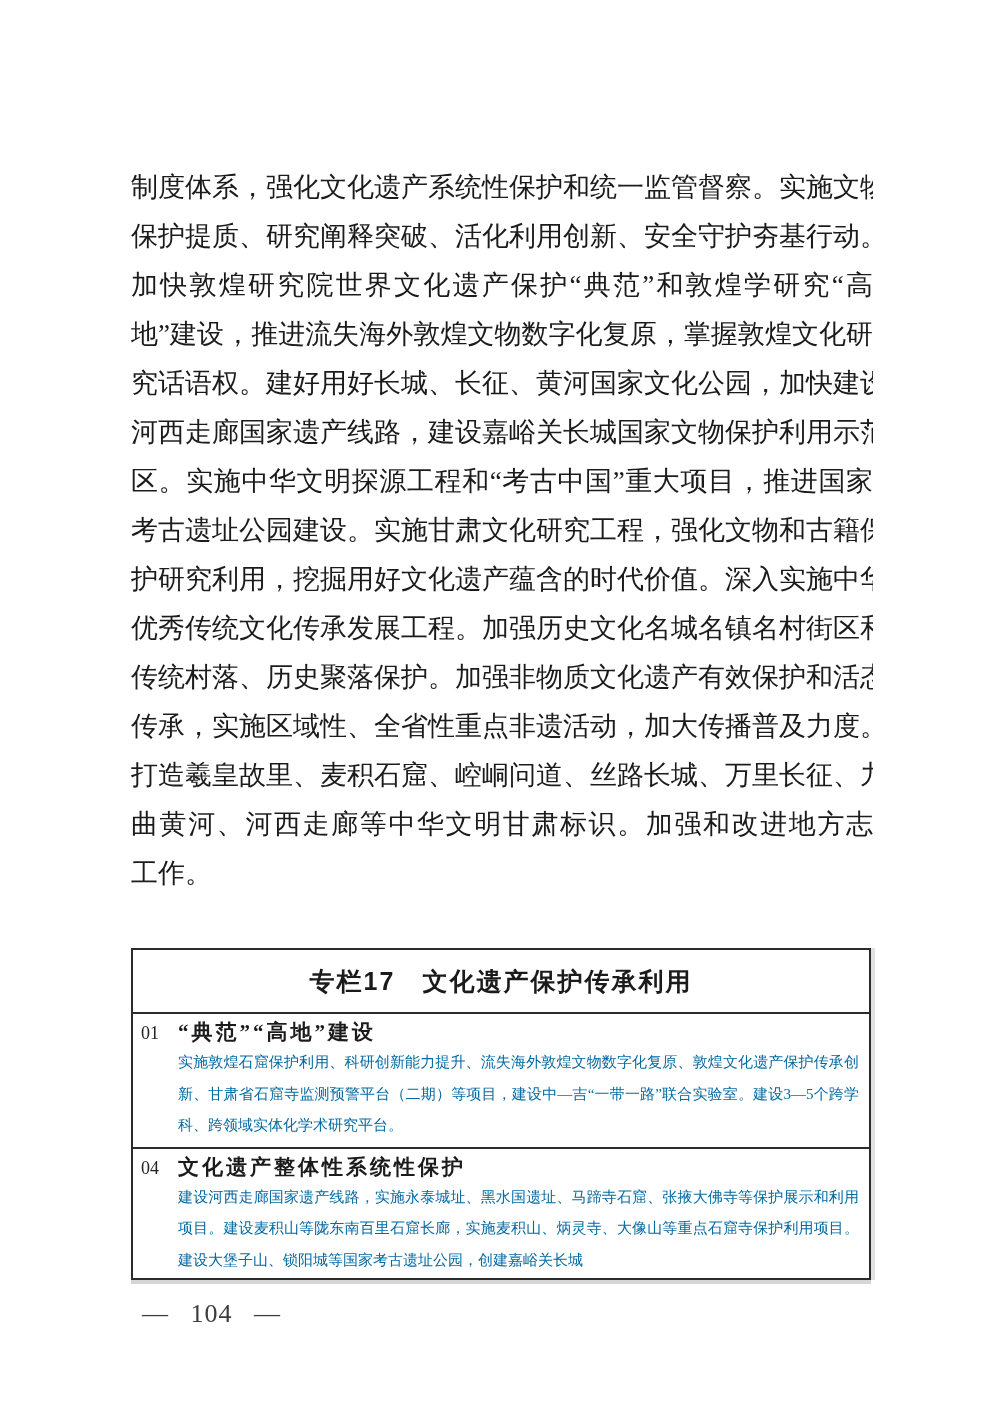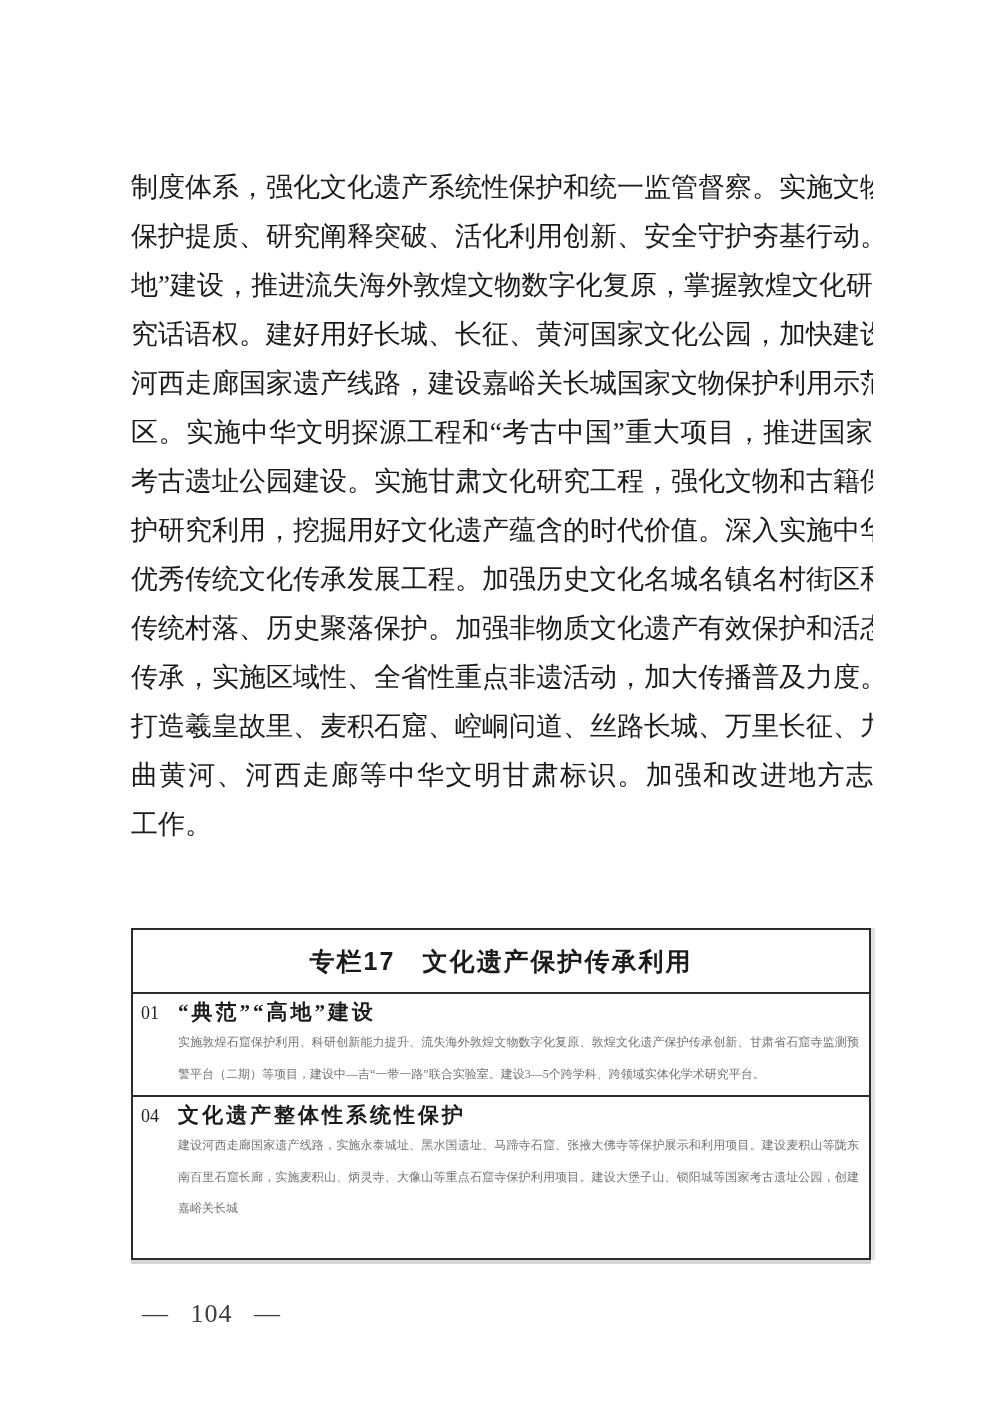--- a/index.html
+++ b/index.html
@@ -33,21 +33,21 @@
     white-space: nowrap;
   }
   .tline.last {
     text-align: right;
     text-align-last: left;
   }
   
   .panel {
     position: absolute;
     left: 131px;
-    top: 928px;
+    top: 948px;
     width: 740px;
     height: 332px;
     box-sizing: border-box;
     border: 2px solid #2b2b2b;
     background: #fff;
     box-shadow: 0 4px 0 #d6d6d6, 4px 0 0 #e2e2e2;
     overflow: hidden;
   }
   .panel-title {
     height: 62px;
@@ -77,44 +77,45 @@
     font-size: 18px;
     color: #222;
   }
   .item-heading {
     font-size: 21px;
     font-weight: bold;
     letter-spacing: 3px;
   }
   .item-body {
     margin-left: 37px;
-    font-size: 12px;
+    font-size: 15px;
     line-height: 31.5px;
     text-align: justify;
-    color: #737373;
+    color: #0369a1;
   }
   
   .page-num {
     position: absolute;
     left: 142px;
     top: 1299px;
     font-size: 26px;
     color: #3c3c3c;
     word-spacing: 14px;
     letter-spacing: 1px;
   }
 </style>
 </head>
 <body>
 
 <div class="page">
 
   <div class="main-text">
     <div class="tline">制度体系，强化文化遗产系统性保护和统一监管督察。实施文物</div>
     <div class="tline">保护提质、研究阐释突破、活化利用创新、安全守护夯基行动。</div>
+    <div class="tline">加快敦煌研究院世界文化遗产保护“典范”和敦煌学研究“高</div>
     <div class="tline">地”建设，推进流失海外敦煌文物数字化复原，掌握敦煌文化研</div>
     <div class="tline">究话语权。建好用好长城、长征、黄河国家文化公园，加快建设</div>
     <div class="tline">河西走廊国家遗产线路，建设嘉峪关长城国家文物保护利用示范</div>
     <div class="tline">区。实施中华文明探源工程和“考古中国”重大项目，推进国家</div>
     <div class="tline">考古遗址公园建设。实施甘肃文化研究工程，强化文物和古籍保</div>
     <div class="tline">护研究利用，挖掘用好文化遗产蕴含的时代价值。深入实施中华</div>
     <div class="tline">优秀传统文化传承发展工程。加强历史文化名城名镇名村街区和</div>
     <div class="tline">传统村落、历史聚落保护。加强非物质文化遗产有效保护和活态</div>
     <div class="tline">传承，实施区域性、全省性重点非遗活动，加大传播普及力度。</div>
     <div class="tline">打造羲皇故里、麦积石窟、崆峒问道、丝路长城、万里长征、九</div>

